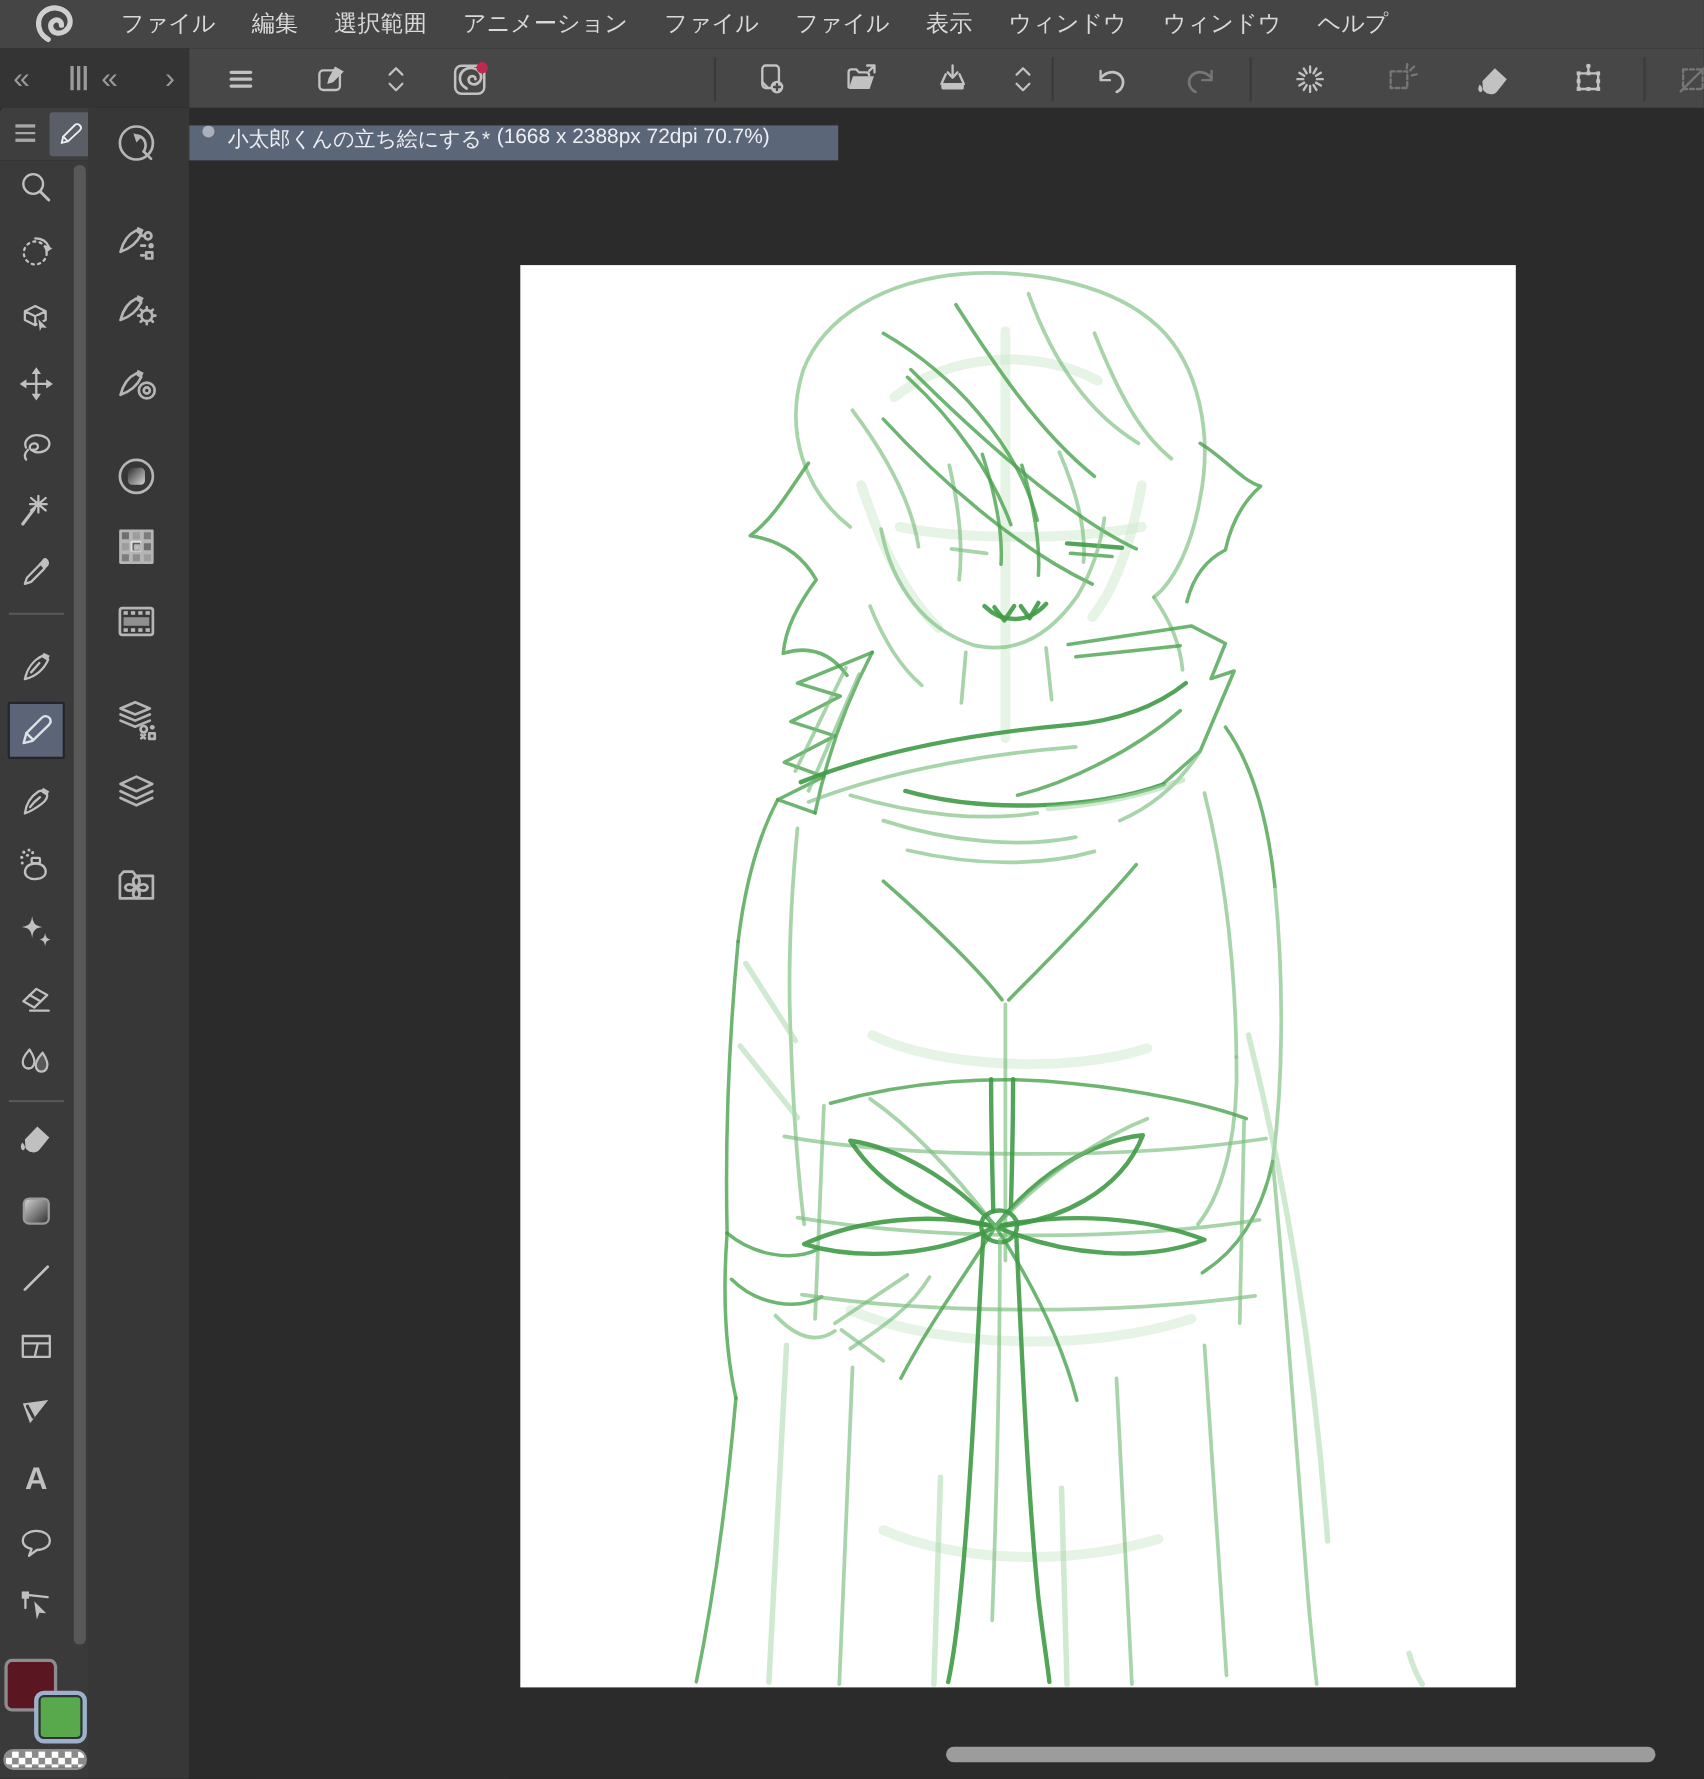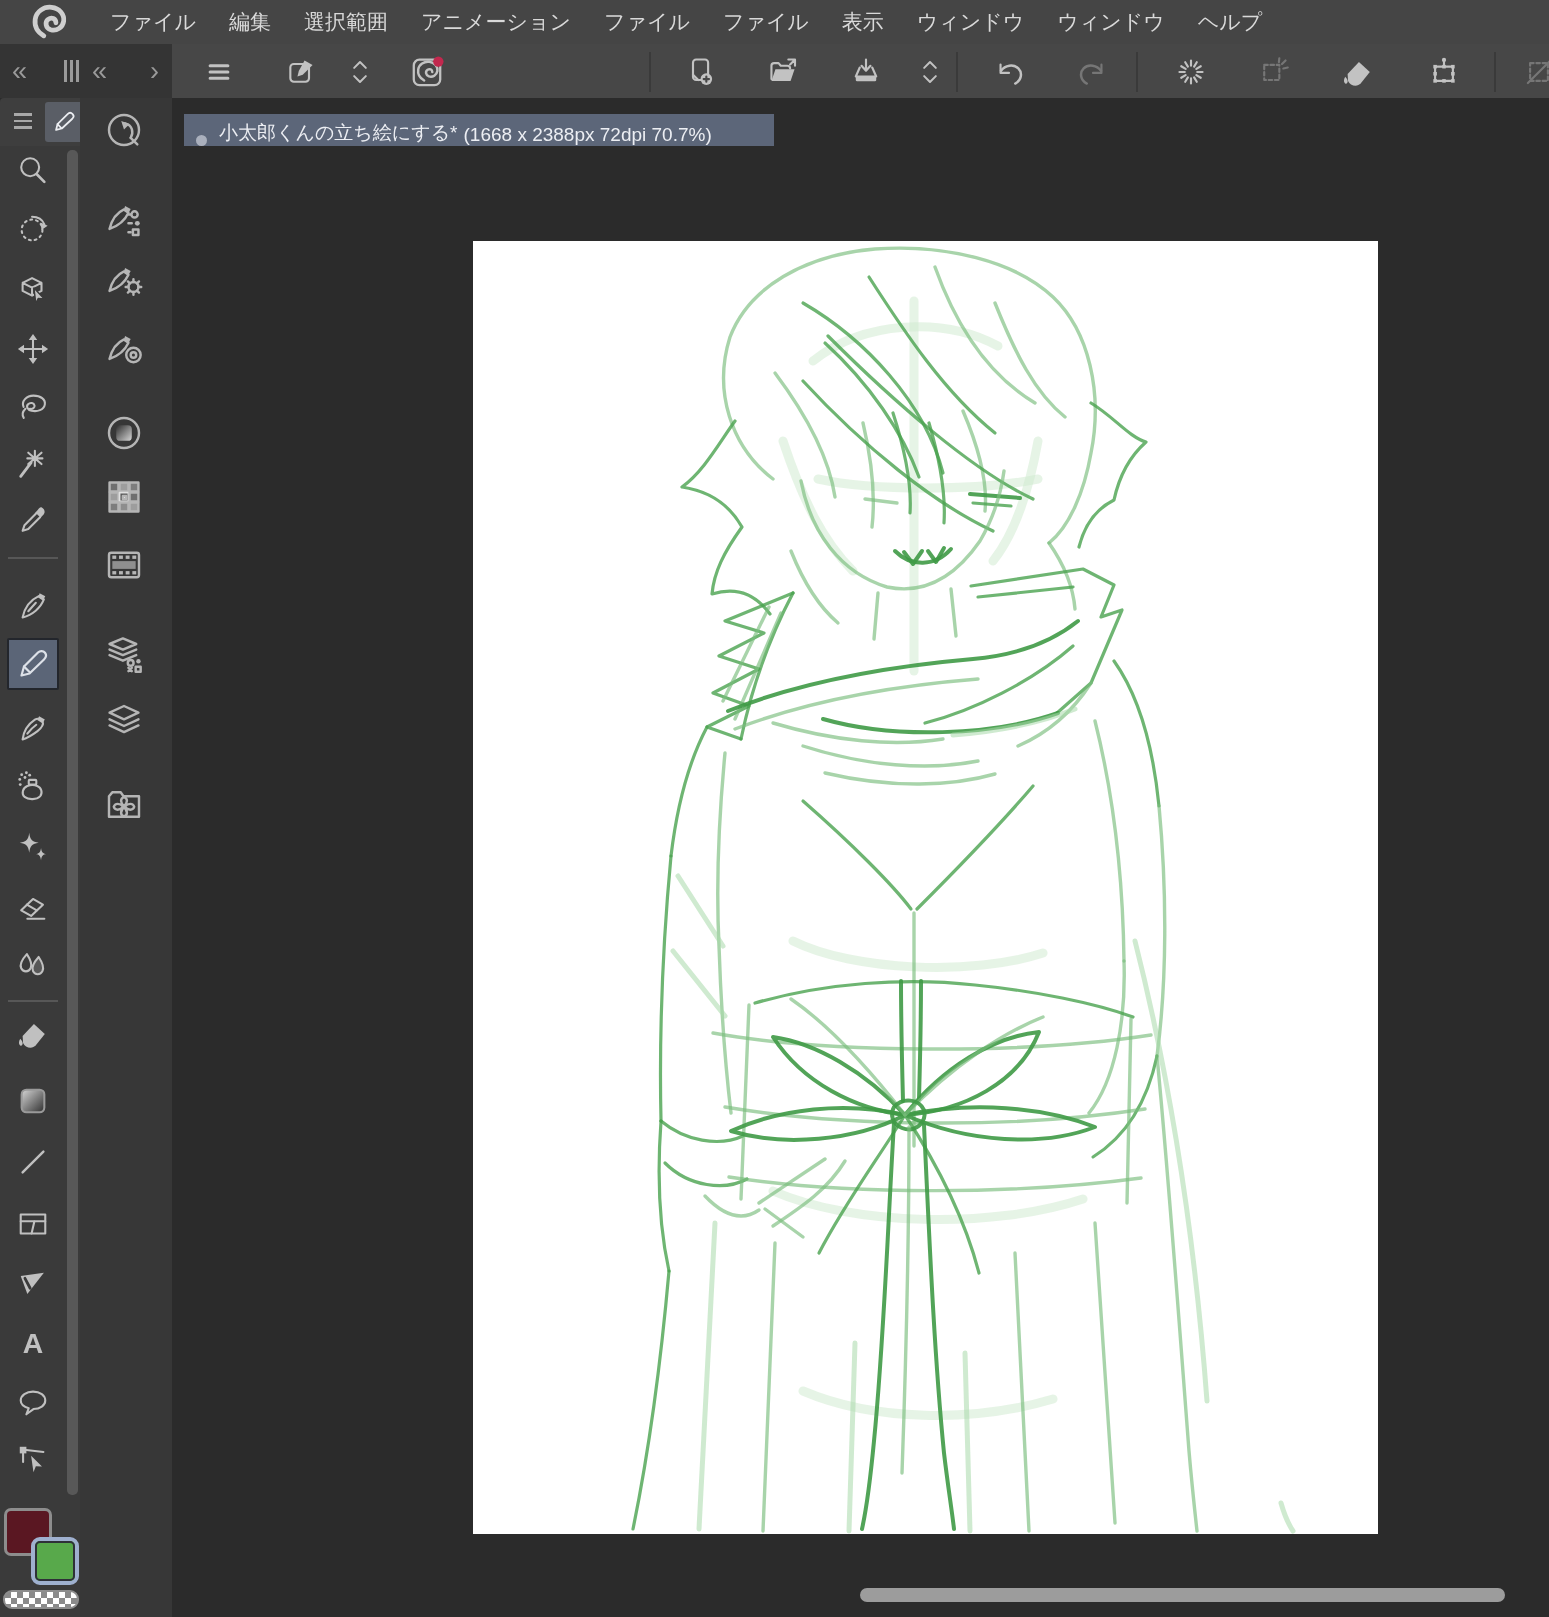--- a/index.html
+++ b/index.html
@@ -26,21 +26,21 @@
   .pc.bars i{display:block;width:3px;height:22px;background:#9a9a9a;margin-right:3px;}
   
   .toolprop{position:absolute;left:0;top:98px;width:86px;height:48px;background:#3e3e3e;border-radius:4px 4px 0 0;}
   .hamb{position:absolute;left:14px;top:15px;width:18px;}
   .hamb i{display:block;height:2.5px;background:#a8a8a8;margin-bottom:4px;}
   .curtool-tile{position:absolute;left:45px;top:4px;width:38px;height:40px;background:#5a5e66;border-radius:3px;display:flex;align-items:center;justify-content:center;}
   .curtool-tile svg{stroke:#eceef2;fill:none;stroke-width:2.4;stroke-linecap:round;stroke-linejoin:round;}
   .darkwedge{position:absolute;left:86px;top:98px;width:86px;height:48px;background:#303030;}
   
   .tabbar{position:absolute;left:172px;top:98px;width:1377px;height:48px;background:#2b2b2b;}
-  .doctab{position:absolute;left:12px;top:16px;height:32px;width:590px;background:#5c6679;display:flex;align-items:flex-end;color:#eceef3;font-size:19px;white-space:nowrap;overflow:hidden;}
+  .doctab{position:absolute;left:0;top:16px;height:32px;width:590px;background:#5c6679;display:flex;align-items:flex-start;color:#eceef3;font-size:19px;white-space:nowrap;overflow:hidden;}
   .doctab .dot{width:11px;height:11px;border-radius:50%;background:#aab0bd;margin:0 12px 0 12px;flex:0 0 auto;}
   .doctab .ttl{margin-right:6px;}
   
   .toolpanel{position:absolute;left:0;top:146px;width:80px;height:1471px;background:#3a3a3a;}
   .tp-scroll{position:absolute;left:67px;top:4px;width:11px;height:1345px;background:#585858;border-radius:5px;}
   .tool{position:absolute;left:13px;width:40px;height:40px;display:flex;align-items:center;justify-content:center;}
   .tool svg{stroke:#c0c0c0;fill:none;stroke-width:2.2;stroke-linecap:round;stroke-linejoin:round;}
   .tool .fillpart{fill:#c0c0c0;stroke:none;}
   .tool.selected{left:7px;width:52px;height:52px;background:#5b6577;border:2px solid #23262c;border-radius:2px;box-sizing:border-box;}
   .tool.selected svg{stroke:#dde1e8;}

